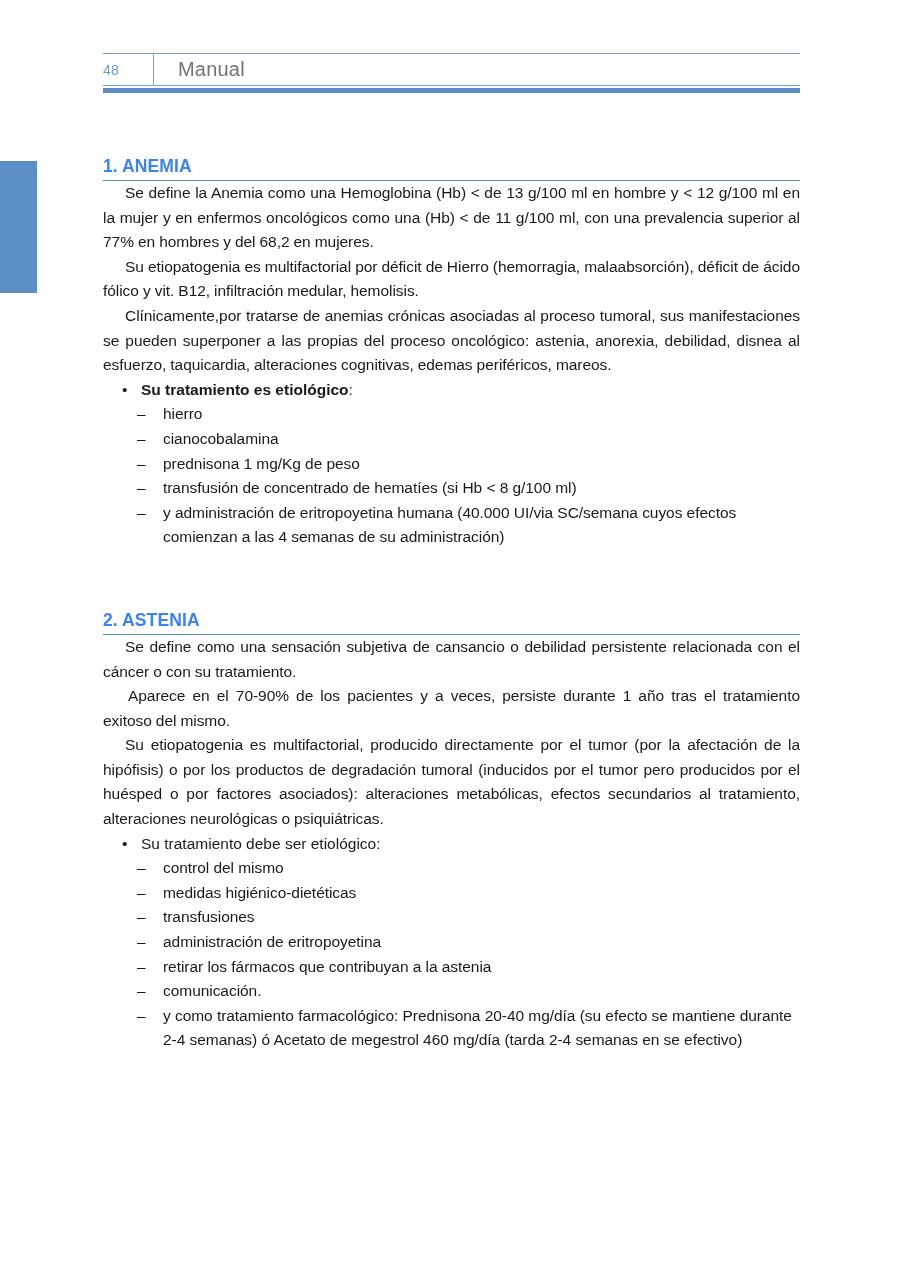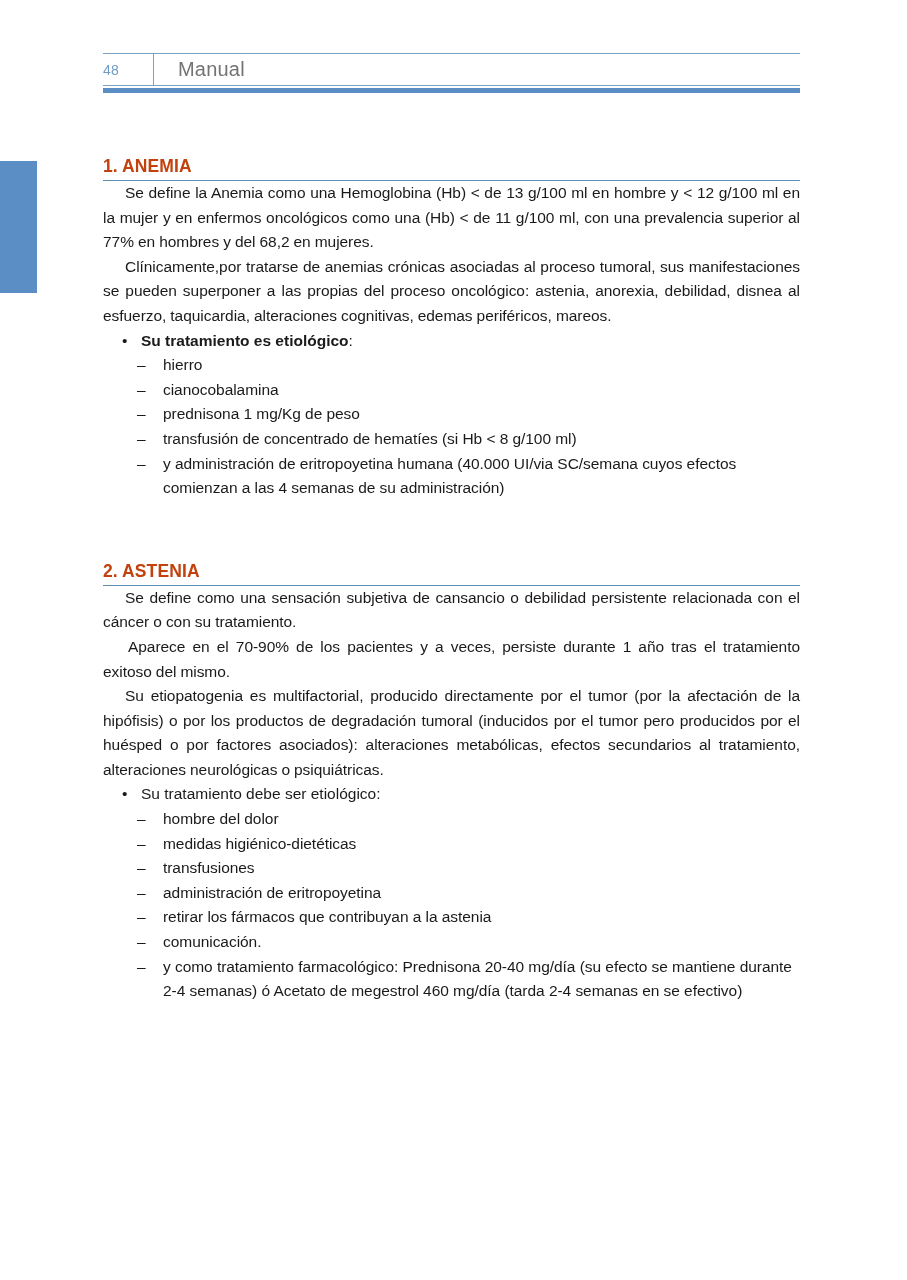--- a/index.html
+++ b/index.html
@@ -87,21 +87,21 @@
     position: absolute;
     left: 103px;
     top: 155px;
     width: 697px;
   }
 
   h2.section-title {
     margin: 0;
     font-size: 17.5px;
     font-weight: bold;
-    color: #c2410c;
+    color: #3b82f6;
     letter-spacing: 0.1px;
     line-height: 22px;
   }
   .section-rule {
     height: 1px;
     background: #5d90b5;
     width: 100%;
     margin-top: 3px;
   }
 
@@ -194,20 +194,21 @@
     <div class="header-rule-thick"></div>
   </div>
 
   <div class="content">
 
     <div class="section anemia">
       <h2 class="section-title">1. ANEMIA</h2>
       <div class="section-rule"></div>
 
       <p class="para first">Se define la Anemia como una Hemoglobina (Hb) &lt; de 13 g/100 ml en hombre y &lt; 12 g/100 ml en la mujer y en enfermos oncológicos como una (Hb) &lt; de 11 g/100 ml, con una prevalencia superior al 77% en hombres y del 68,2 en mujeres.</p>
+      <p class="para">Su etiopatogenia es multifactorial por déficit de Hierro (hemorragia, malaabsorción), déficit de ácido fólico y vit. B12, infiltración medular, hemolisis.</p>
       <p class="para">Clínicamente,por tratarse de anemias crónicas asociadas al proceso tumoral, sus manifestaciones se pueden superponer a las propias del proceso oncológico: astenia, anorexia, debilidad, disnea al esfuerzo, taquicardia, alteraciones cognitivas, edemas periféricos, mareos.</p>
 
       <ul class="bullets anemia-bullets">
         <li class="bullet-item">
           <span class="bullet-marker">•</span>
           <span class="bullet-label-bold">Su tratamiento es etiológico</span><span>:</span>
         </li>
       </ul>
 
       <ul class="dashes anemia-dashes">
@@ -245,21 +246,21 @@
       <ul class="bullets astenia-bullets">
         <li class="bullet-item">
           <span class="bullet-marker">•</span>
           <span>Su tratamiento debe ser etiológico:</span>
         </li>
       </ul>
 
       <ul class="dashes">
         <li class="dash-item">
           <span class="dash-marker">–</span>
-          <span class="dash-text">hombre del dolor</span>
+          <span class="dash-text">control del mismo</span>
         </li>
         <li class="dash-item">
           <span class="dash-marker">–</span>
           <span class="dash-text">medidas higiénico-dietéticas</span>
         </li>
         <li class="dash-item">
           <span class="dash-marker">–</span>
           <span class="dash-text">transfusiones</span>
         </li>
         <li class="dash-item">

